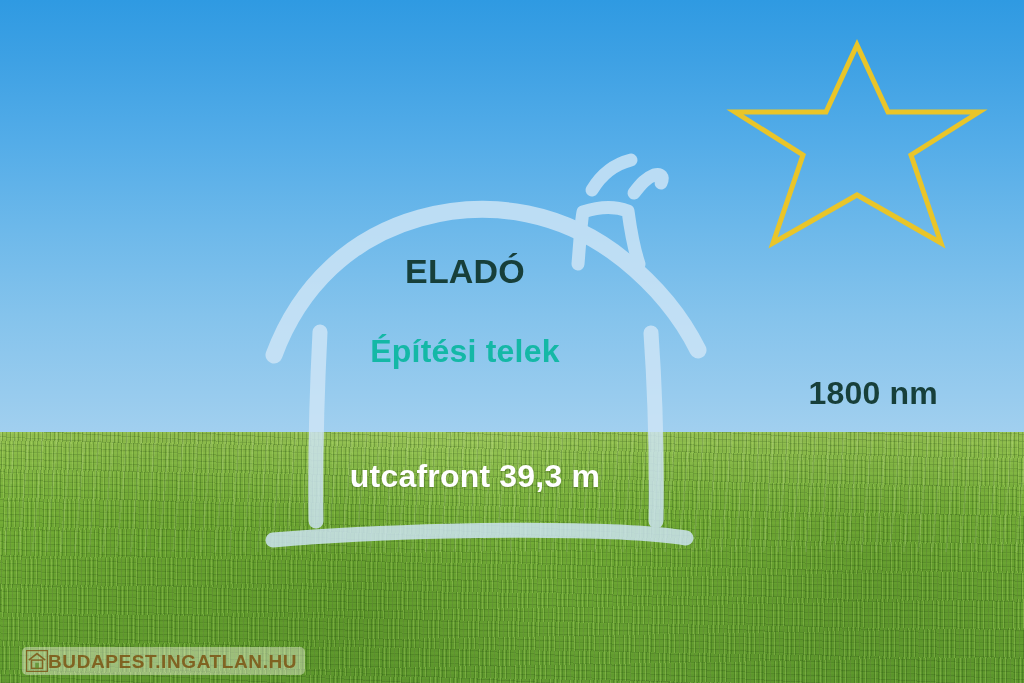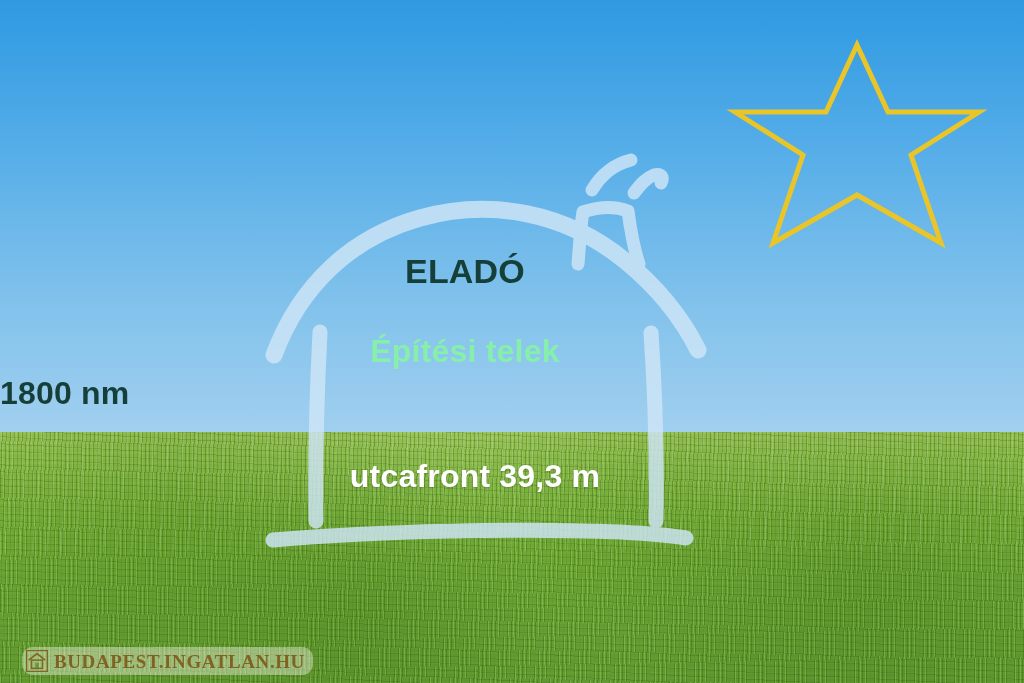--- a/index.html
+++ b/index.html
@@ -118,51 +118,50 @@
     width: 930px;
     text-align: center;
     font-size: 34px;
     color: #173f3a;
   }
   .label-telek {
     left: 0; top: 333px;
     width: 930px;
     text-align: center;
     font-size: 32px;
-    color: #86efac;
+    color: #14b8a6;
   }
   .label-nm {
     left: 0; top: 375px;
     width: 930px;
-    text-align: left;
+    text-align: right;
     font-size: 32px;
     color: #173f3a;
+    padding-left: 8px;
   }
   .label-utcafront {
     left: 0; top: 458px;
     width: 950px;
     text-align: center;
     font-size: 32px;
     color: #ffffff;
     text-shadow: 0 1px 2px rgba(0,0,0,.22);
   }
 
   
   .watermark {
     position: absolute;
     left: 22px;
     bottom: 8px;
     height: 28px;
     display: flex;
     align-items: center;
-    gap: 6px;
     padding: 0 8px 0 4px;
     background: rgba(243,243,228,.42);
-    border-radius: 11px;
-    font-family: Liberation Serif, serif;
+    border-radius: 5px;
   }
   .watermark .wm-logo {
     width: 22px;
     height: 22px;
     flex: none;
     display: block;
   }
   .watermark .wm-text {
     font-size: 19px;
     font-weight: bold;

